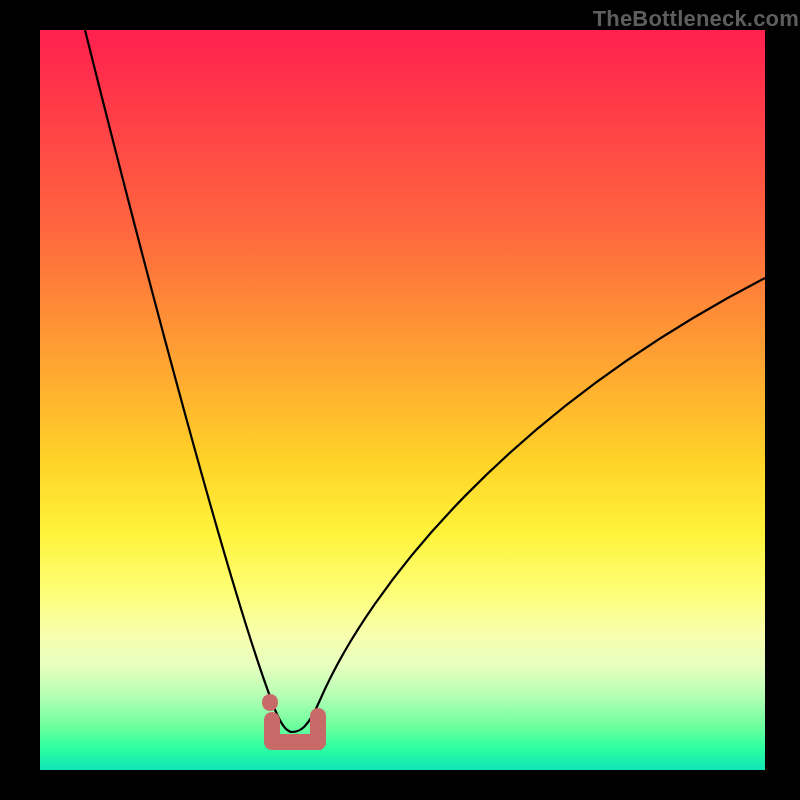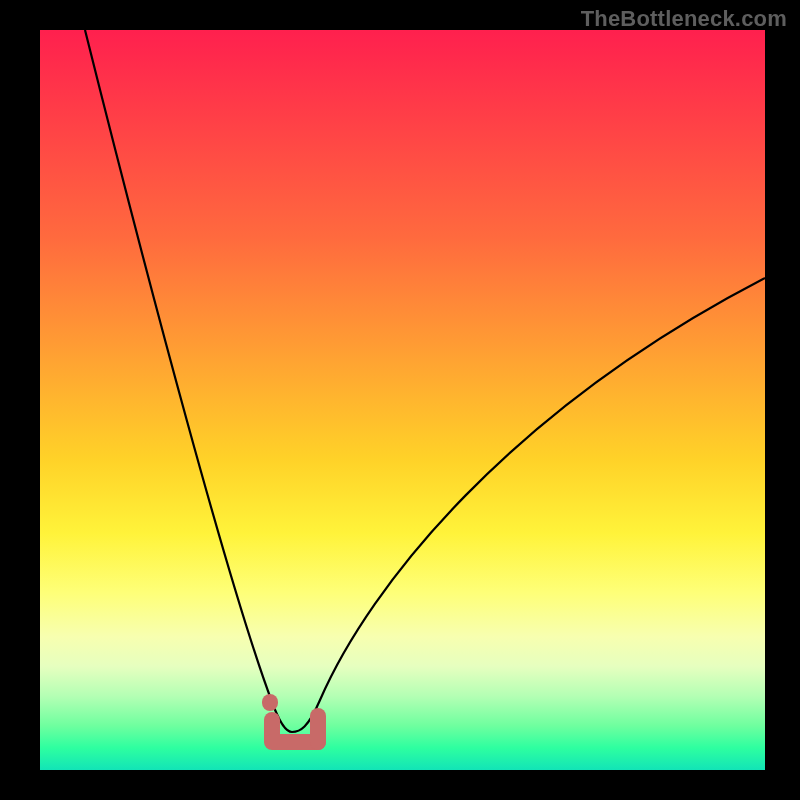--- a/index.html
+++ b/index.html
@@ -36,21 +36,21 @@
       #e6ffbf 86%,
       #b4ffb4 90%,
       #6fff9f 94%,
       #2effa0 97%,
       #12e4b7 100%
     );
   }
   .watermark {
     position: absolute;
     top: 6px;
-    right: 13px;
+    right: 1px;
     color: #5e5e5e;
     font-size: 22px;
     font-weight: 600;
     letter-spacing: 0.2px;
   }
   svg.curve {
     position: absolute;
     left: 0; top: 0;
     width: 725px; height: 740px;
   }

